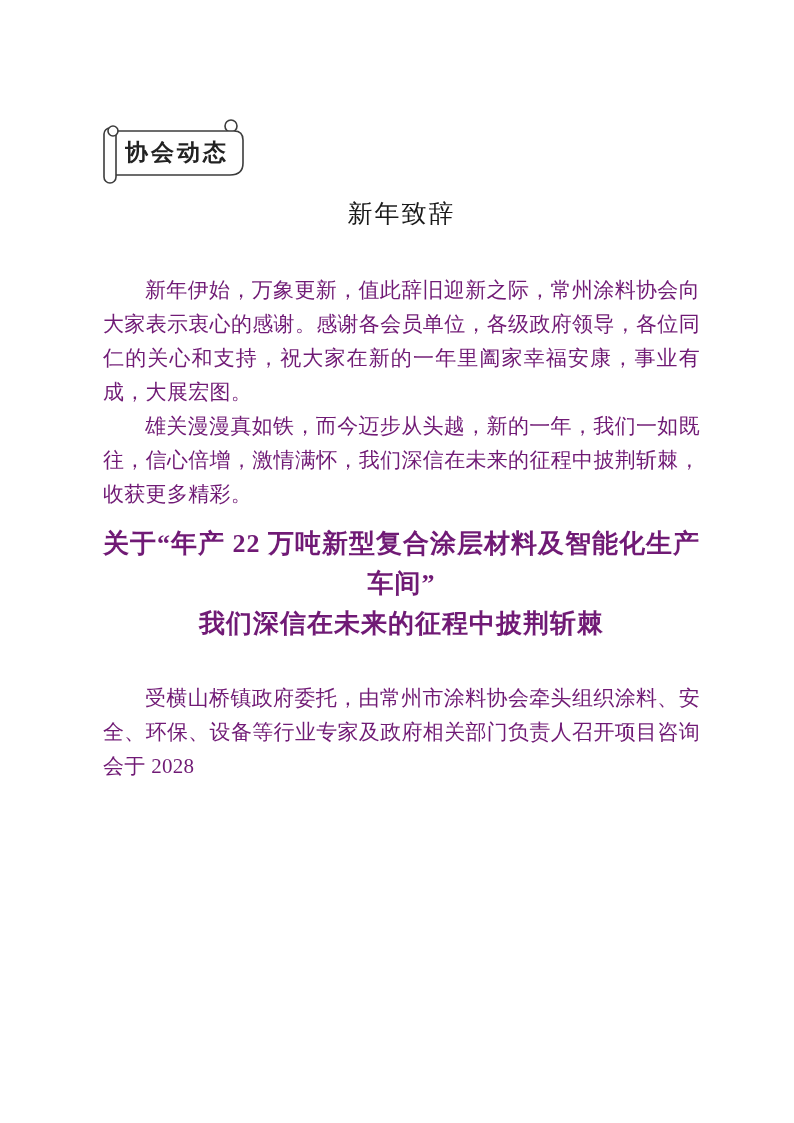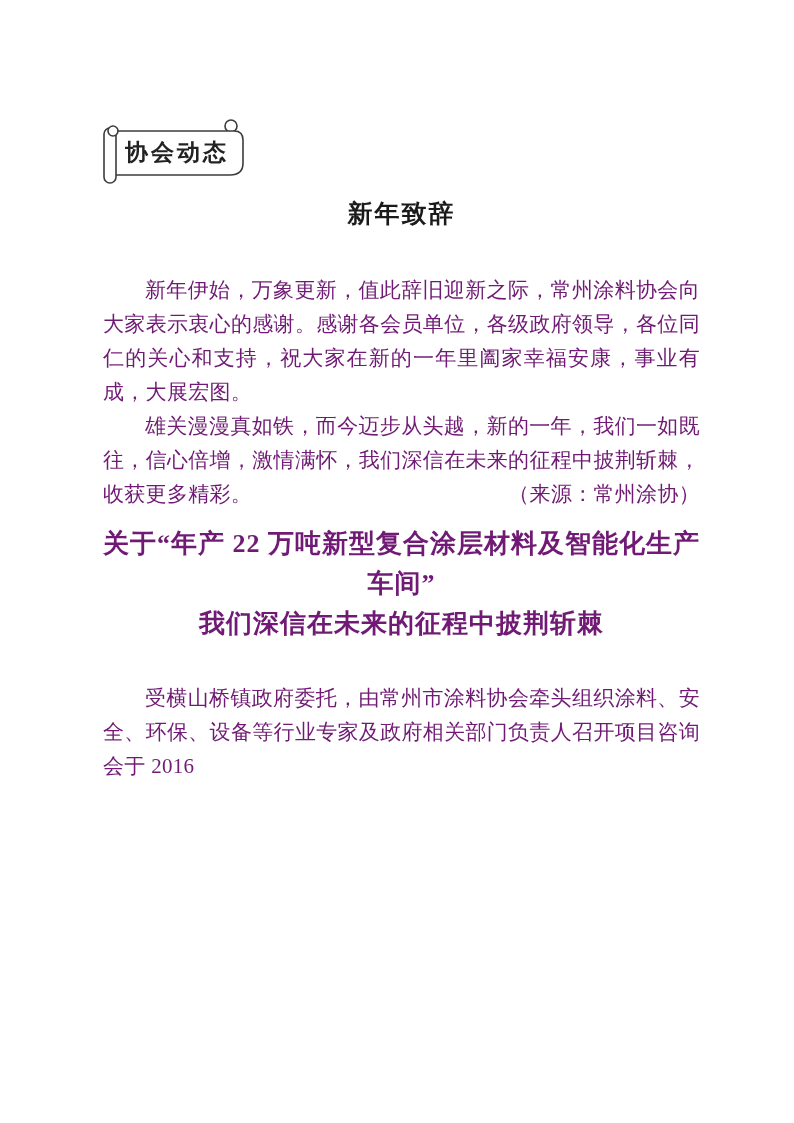--- a/index.html
+++ b/index.html
@@ -41,21 +41,21 @@
     white-space: nowrap;
   }
   
   .article1-title {
     margin: 0;
     padding-top: 196px;
     height: 36px;
     line-height: 36px;
     text-align: center;
     font-size: 25px;
-    font-weight: bold;
+    font-weight: normal;
     letter-spacing: 2px;
     color: #1a1a1a;
   }
   .body-par {
     margin: 0;
     font-size: 21px;
     line-height: 34px;
     text-align: justify;
     text-indent: 2em;
     letter-spacing: 0.3px;
@@ -108,26 +108,26 @@
       </g>
     </svg>
     <span class="banner-label">协会动态</span>
   </div>
 
   <div class="content">
 
     <h1 class="article1-title">新年致辞</h1>
 
     <p class="body-par first-par">新年伊始，万象更新，值此辞旧迎新之际，常州涂料协会向大家表示衷心的感谢。感谢各会员单位，各级政府领导，各位同仁的关心和支持，祝大家在新的一年里阖家幸福安康，事业有成，大展宏图。</p>
-    <p class="body-par"><span>雄关漫漫真如铁，而今迈步从头越，新的一年，我们一如既往，信心倍增，激情满怀，我们深信在未来的征程中披荆斩棘，收获更多精彩。</span><span class="source-credit">（来源：常州涂协）</span></p>
+    <p class="body-par"><span>雄关漫漫真如铁，而今迈步从头越，新的一年，我们一如既往，信心倍增，激情满怀，我们深信在未来的征程中披荆斩棘，收获更多精彩。</span></p>
 
     <h2 class="article2-title">
       <span style="display:block">关于“年产 22 万吨新型复合涂层材料及智能化生产车间”</span>
       <span style="display:block">我们深信在未来的征程中披荆斩棘</span>
     </h2>
 
-    <p class="body-par article2-par">受横山桥镇政府委托，由常州市涂料协会牵头组织涂料、安全、环保、设备等行业专家及政府相关部门负责人召开项目咨询会于 2016</p>
+    <p class="body-par article2-par">受横山桥镇政府委托，由常州市涂料协会牵头组织涂料、安全、环保、设备等行业专家及政府相关部门负责人召开项目咨询会于 2028</p>
 
   </div>
 
   <div class="page-number">—1—</div>
 
 </div>
 
 </body></html>

